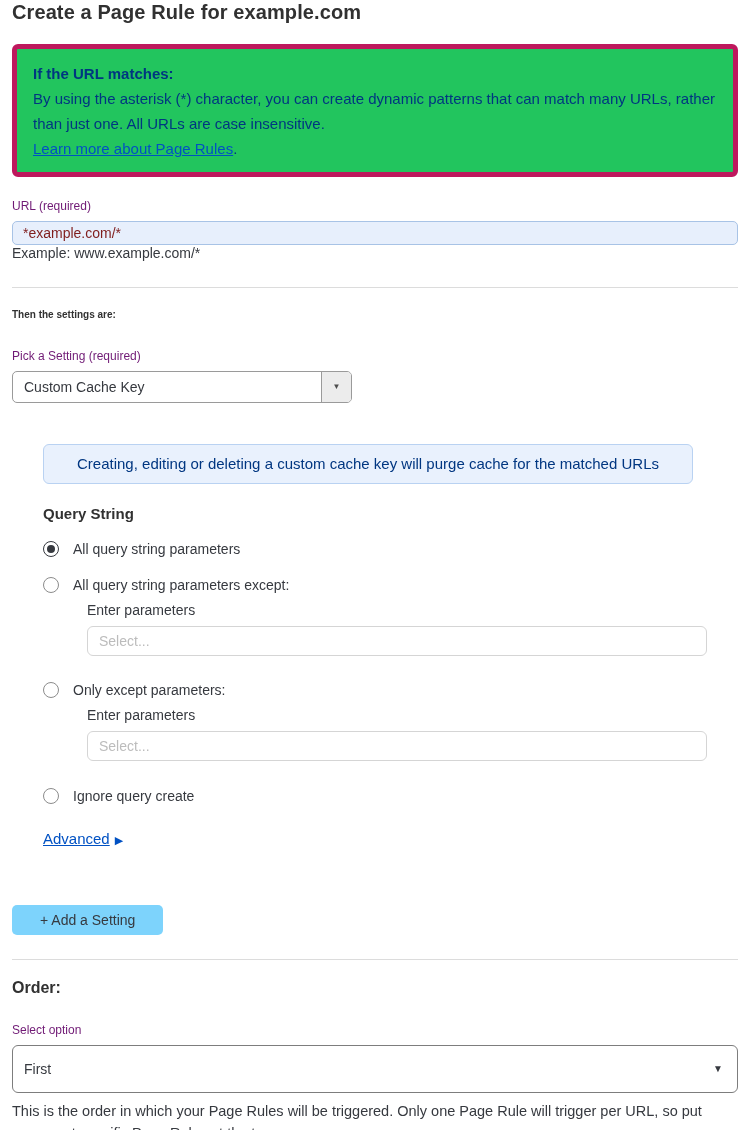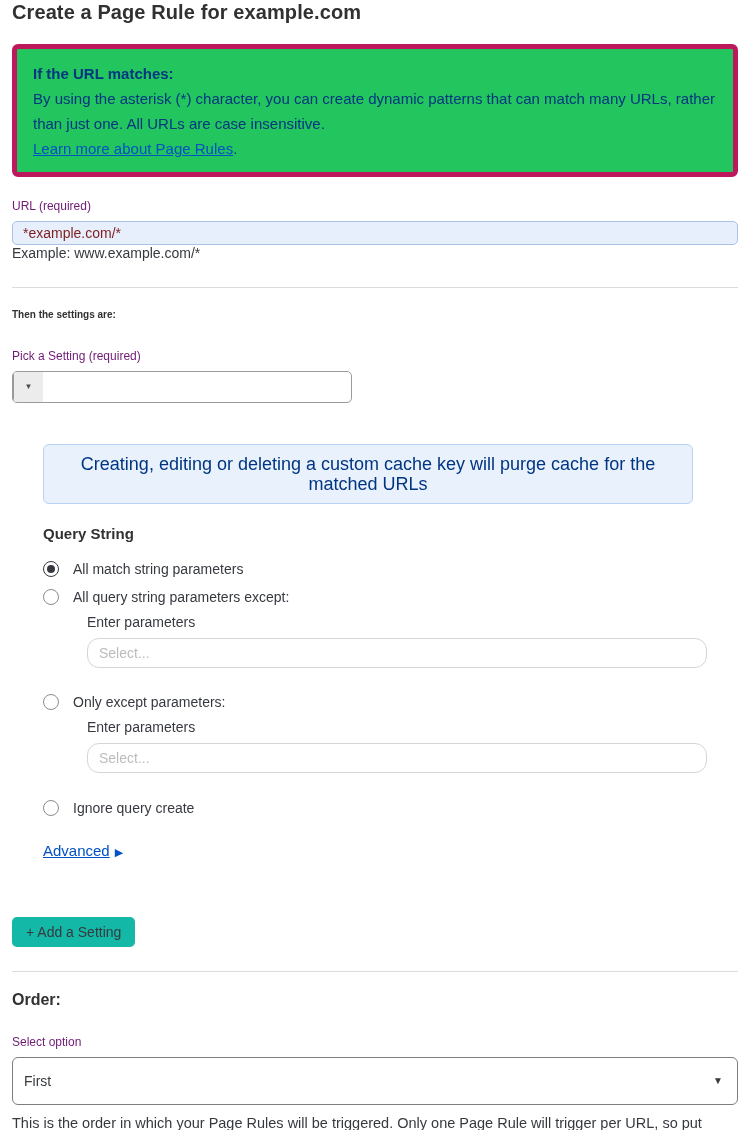--- a/index.html
+++ b/index.html
@@ -108,21 +108,21 @@
 
   .notice-box {
     margin-top: 41px;
     margin-left: 31px;
     width: 650px;
     background: #e9f1fd;
     border: 1px solid #b9d2f2;
     border-radius: 6px;
     padding: 9px 6px 9px 6px;
     text-align: center;
-    font-size: 18px;
+    font-size: 15px;
     color: #003681;
     line-height: 20px;
   }
 
   .query-section { margin-left: 31px; }
   .query-heading { margin-top: 21px; font-size: 15px; }
 
   .radio-row {
     display: flex;
     align-items: center;
@@ -147,32 +147,32 @@
     border-radius: 50%;
     background: #36393f;
     display: block;
   }
   .radio-row .radio-label {
     margin-left: 14px;
     font-size: 14px;
     color: #36393f;
   }
   .radio-1 { margin-top: 19px; }
-  .radio-2 { margin-top: 12px; }
+  .radio-2 { margin-top: 20px; }
   .radio-3 { margin-top: 26px; }
   .radio-4 { margin-top: 27px; }
 
   .sub-field { margin-left: 44px; }
   .sub-label { margin-top: 9px; font-size: 14px; color: #36393f; }
   .param-input {
     margin-top: 8px;
     width: 620px;
     height: 30px;
     border: 1px solid #d5d5d5;
-    border-radius: 12px;
+    border-radius: 6px;
     background: #ffffff;
     padding: 0 11px;
     font-size: 14px;
     color: #36393f;
     font-family: "Liberation Sans", sans-serif;
     outline: none;
   }
   .param-input::placeholder { color: #bcbcbc; opacity: 1; }
 
   .advanced-link {
@@ -182,24 +182,24 @@
     font-size: 15px;
     color: #0051c3;
     cursor: pointer;
   }
   .advanced-link .advanced-text { text-decoration: underline; }
   .advanced-link .advanced-caret { font-size: 11px; margin-left: 5px; text-decoration: none; display: inline-block; }
 
   .add-setting-btn {
     margin-top: 57px;
     display: inline-block;
-    background: #14b8a6;
+    background: #7dd3fc;
     border: none;
     border-radius: 5px;
-    padding: 0 14px;
+    padding: 0 28px;
     height: 30px;
     font-size: 14px;
     color: #36393f;
     font-family: "Liberation Sans", sans-serif;
     cursor: pointer;
   }
 
   .order-heading { margin-top: 19px; font-size: 16px; }
   .order-select-label { margin-top: 26px; }
 
@@ -245,33 +245,34 @@
   <div class="field-label url-label">URL (required)</div>
   <input type="text" class="url-input" value="*example.com/*" style="">
   <div class="url-example">Example: www.example.com/*</div>
 
   <hr class="divider divider-1">
 
   <div class="section-heading settings-heading">Then the settings are:</div>
 
   <div class="field-label pick-label">Pick a Setting (required)</div>
   <div class="dropdown">
+    <div class="dropdown-value">Custom Cache Key</div>
     <div class="dropdown-caret-box">
       <span class="caret-down">▼</span>
     </div>
   </div>
 
   <div class="notice-box">Creating, editing or deleting a custom cache key will purge cache for the matched URLs</div>
 
   <div class="query-section">
     <div class="section-heading query-heading">Query String</div>
 
     <div class="radio-row radio-1">
       <span class="radio checked"></span>
-      <span class="radio-label">All match string parameters</span>
+      <span class="radio-label">All query string parameters</span>
     </div>
 
     <div class="radio-row radio-2">
       <span class="radio"></span>
       <span class="radio-label">All query string parameters except:</span>
     </div>
     <div class="sub-field">
       <div class="sub-label">Enter parameters</div>
       <input type="text" class="param-input" placeholder="Select..." style="">
     </div>

